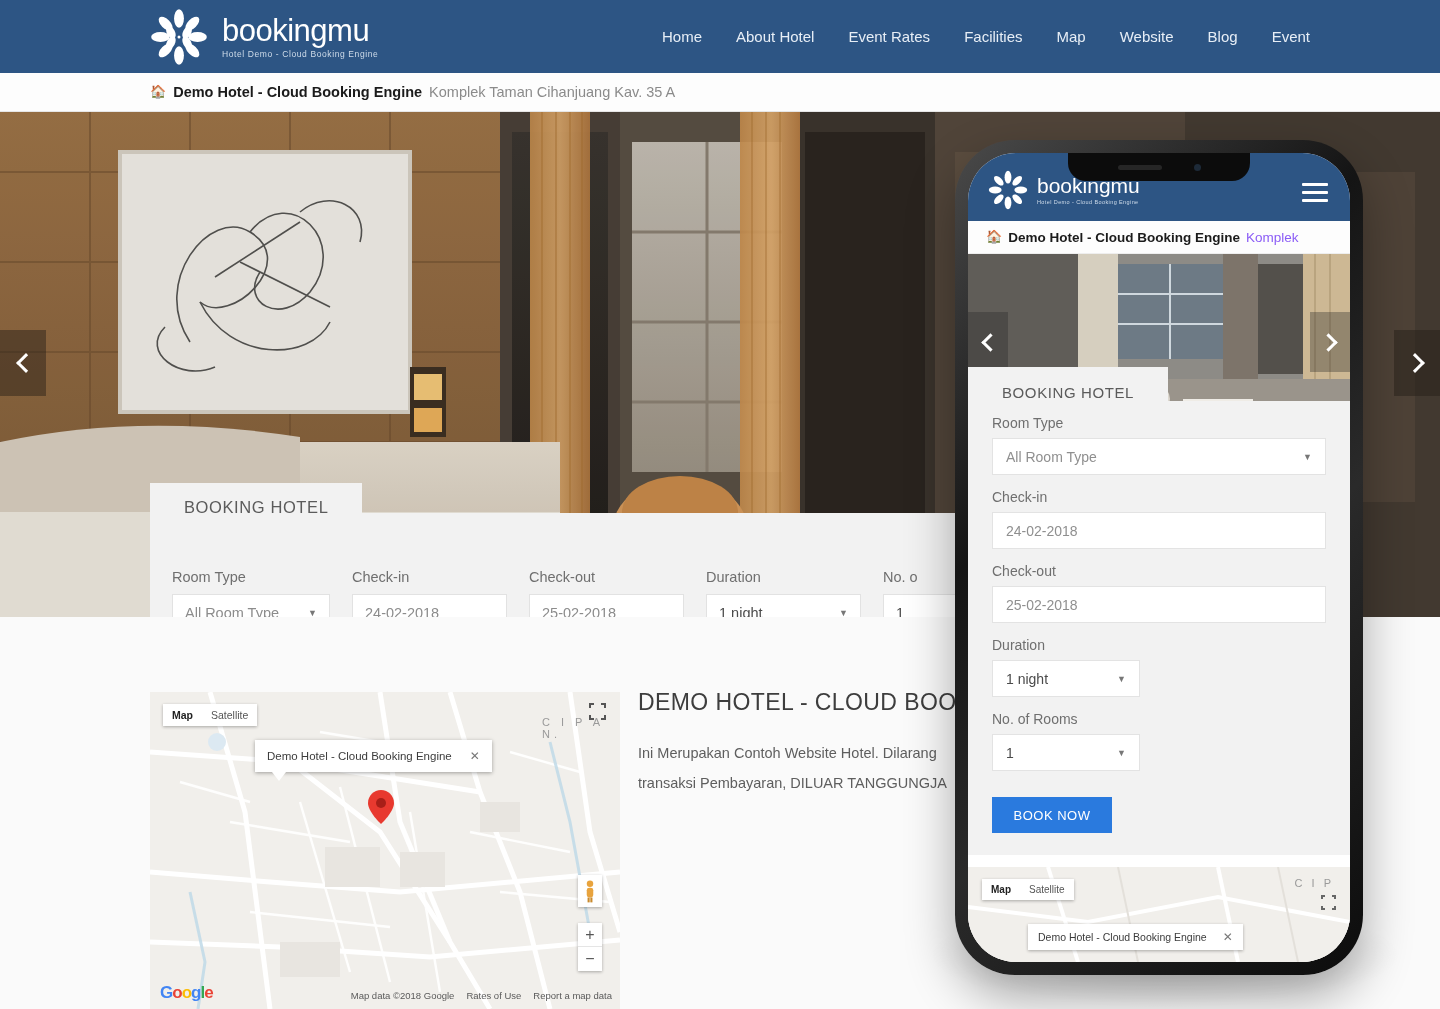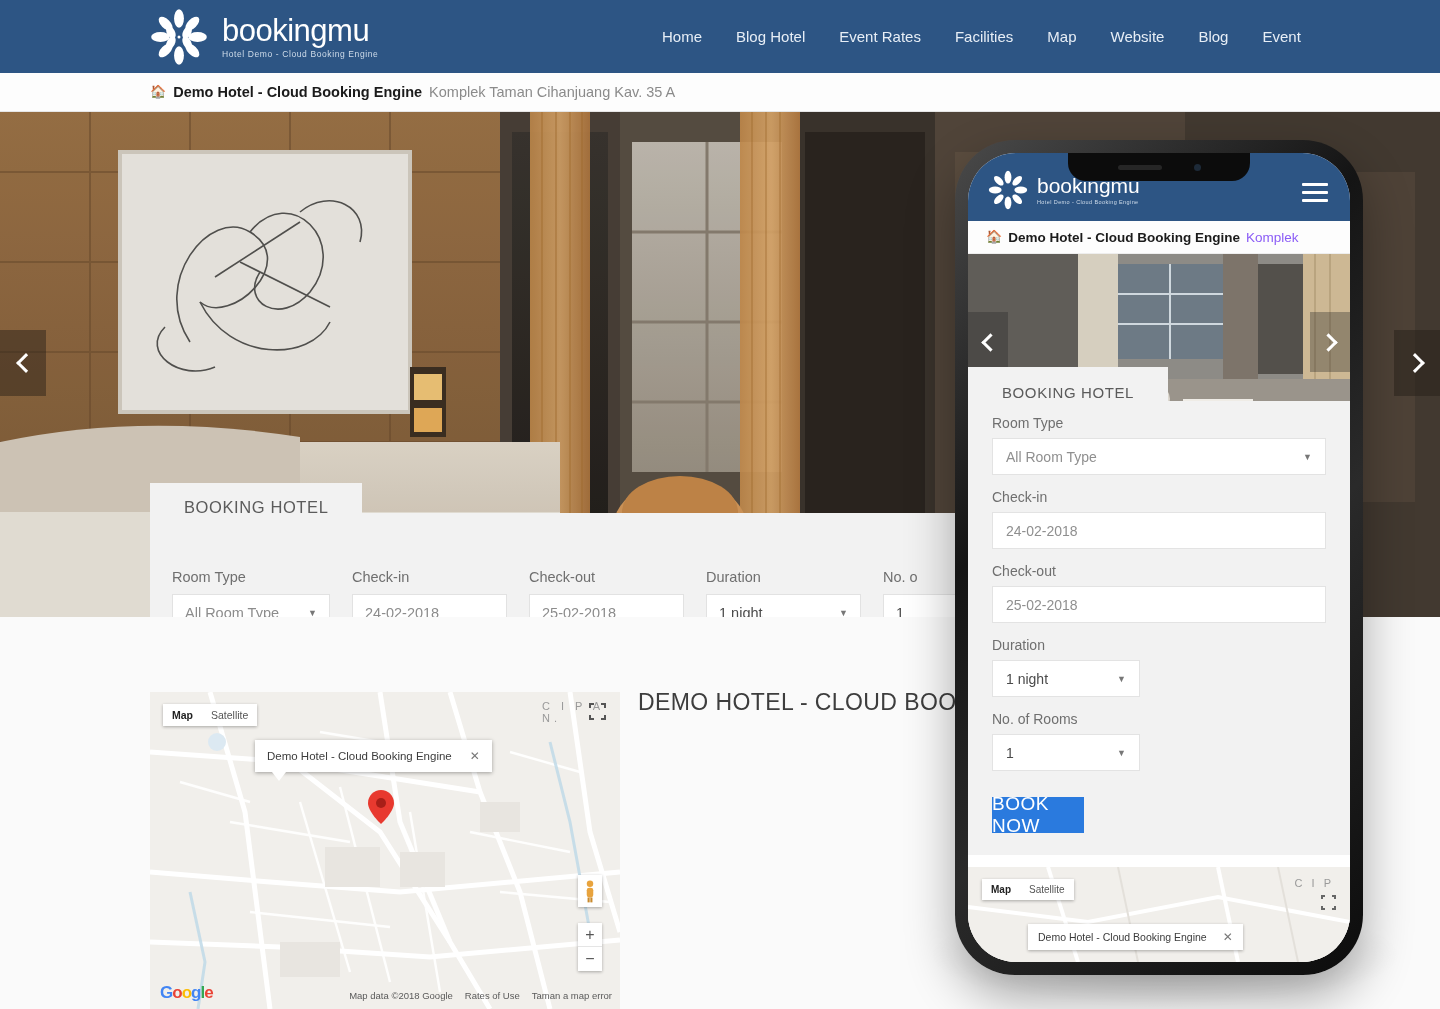--- a/index.html
+++ b/index.html
@@ -247,22 +247,22 @@
   }
   .p-field-label { font-size: 14px; color: #6f6f6f; margin: 14px 0 7px 0; }
   .p-ctl {
     height: 37px; background: #fff; border: 1px solid #e3e3e3;
     display: flex; align-items: center; justify-content: space-between;
     padding: 0 13px; font-size: 14px; color: #8f8f8f;
   }
   .p-ctl.wide { width: 100%; }
   .p-ctl.small { width: 148px; }
   .p-book-now {
-    margin-top: 26px; width: 92px; height: 36px; background: #2a7ade;
-    color: #fff; font-size: 19px; display: flex; align-items: center;
+    margin-top: 26px; width: 120px; height: 36px; background: #2a7ade;
+    color: #fff; font-size: 13px; display: flex; align-items: center;
     justify-content: center; letter-spacing: .5px;
   }
   .p-map {
     position: absolute; bottom: 0; left: 0; right: 0; height: 95px;
     background: #efedea; overflow: hidden;
   }
   .p-map-toggle {
     position: absolute; left: 14px; top: 12px; display: flex; background: #fff;
     box-shadow: 0 1px 3px rgba(0,0,0,.3); height: 21px;
   }
@@ -311,21 +311,21 @@
       </svg>
     </div>
     <div class="logo-text">
       <div class="logo-title">bookingmu</div>
       <div class="logo-sub">Hotel Demo - Cloud Booking Engine</div>
     </div>
   </div>
 
   <nav class="mainnav">
     <a href="#">Home</a>
-    <a href="#">Blog Hotel</a>
+    <a href="#">About Hotel</a>
     <a href="#">Event Rates</a>
     <a href="#">Facilities</a>
     <a href="#">Map</a>
     <a href="#">Website</a>
     <a href="#">Blog</a>
     <a href="#">Event</a>
   </nav>
 </div>
 
 <div class="subbar">
@@ -533,21 +533,21 @@
 
     <div class="fullscreen-ico">
       <svg viewBox="0 0 17 17" width="17" height="17" fill="none" stroke="#555" stroke-width="2">
         <path d="M1 5 V1 H5"></path>
           <path d="M12 1 H16 V5"></path>
           <path d="M16 12 V16 H12"></path>
           <path d="M5 16 H1 V12"></path>
       </svg>
     </div>
 
-    <div style="position:absolute;left:392px;top:8px;font-size:11px;letter-spacing:4px;color:#9a9a9a;">C I P A N.</div>
+    <div style="position:absolute;left:392px;top:24px;font-size:11px;letter-spacing:4px;color:#9a9a9a;">C I P A N.</div>
 
     <div class="info-window">
       <span>Demo Hotel - Cloud Booking Engine</span>
       <span class="info-x">✕</span>
     </div>
     <div class="info-tail"></div>
 
     <div class="marker">
       <svg viewBox="0 0 26 34" width="26" height="34">
         <path d="M13 0 C5.8 0 0 5.8 0 13 C0 22 13 34 13 34 C13 34 26 22 26 13 C26 5.8 20.2 0 13 0 Z" fill="#e8392f"></path>
@@ -569,26 +569,30 @@
       <div>−</div>
     </div>
 
     <div class="gmaps-logo">
       <span style="color:#4285F4">G</span><span style="color:#EA4335">o</span><span style="color:#FBBC05">o</span><span style="color:#4285F4">g</span><span style="color:#34A853">l</span><span style="color:#EA4335">e</span>
     </div>
 
     <div class="map-credits">
       <span>Map data ©2018 Google</span>
       <span>Rates of Use</span>
-      <span>Taman a map error</span>
+      <span>Report a map data</span>
     </div>
   </div>
 
   <div class="desc-col">
     <div class="desc-title">DEMO HOTEL - CLOUD BOOKING</div>
+    <div class="desc-body">
+      <div>Ini Merupakan Contoh Website Hotel. Dilarang</div>
+      <div>transaksi Pembayaran, DILUAR TANGGUNGJA</div>
+    </div>
   </div>
 </div>
 
 <div class="phone-shadow"></div>
 
 <div class="phone">
   <div class="phone-inner">
 
     <div class="notch">
       <span class="spk"></span>

